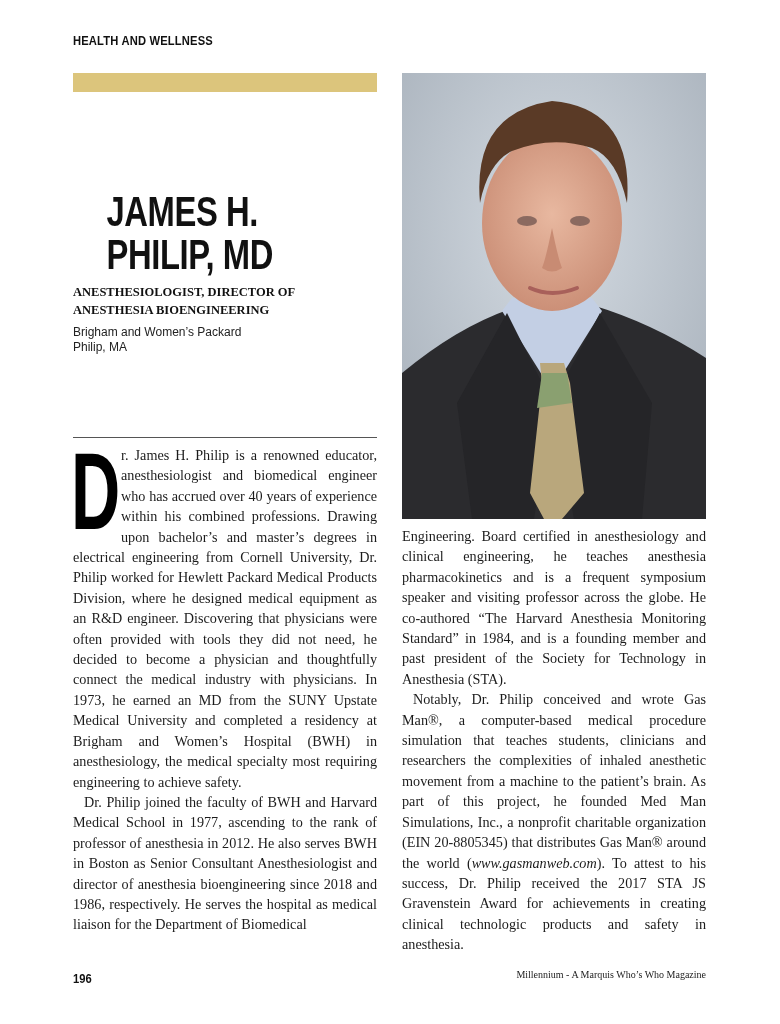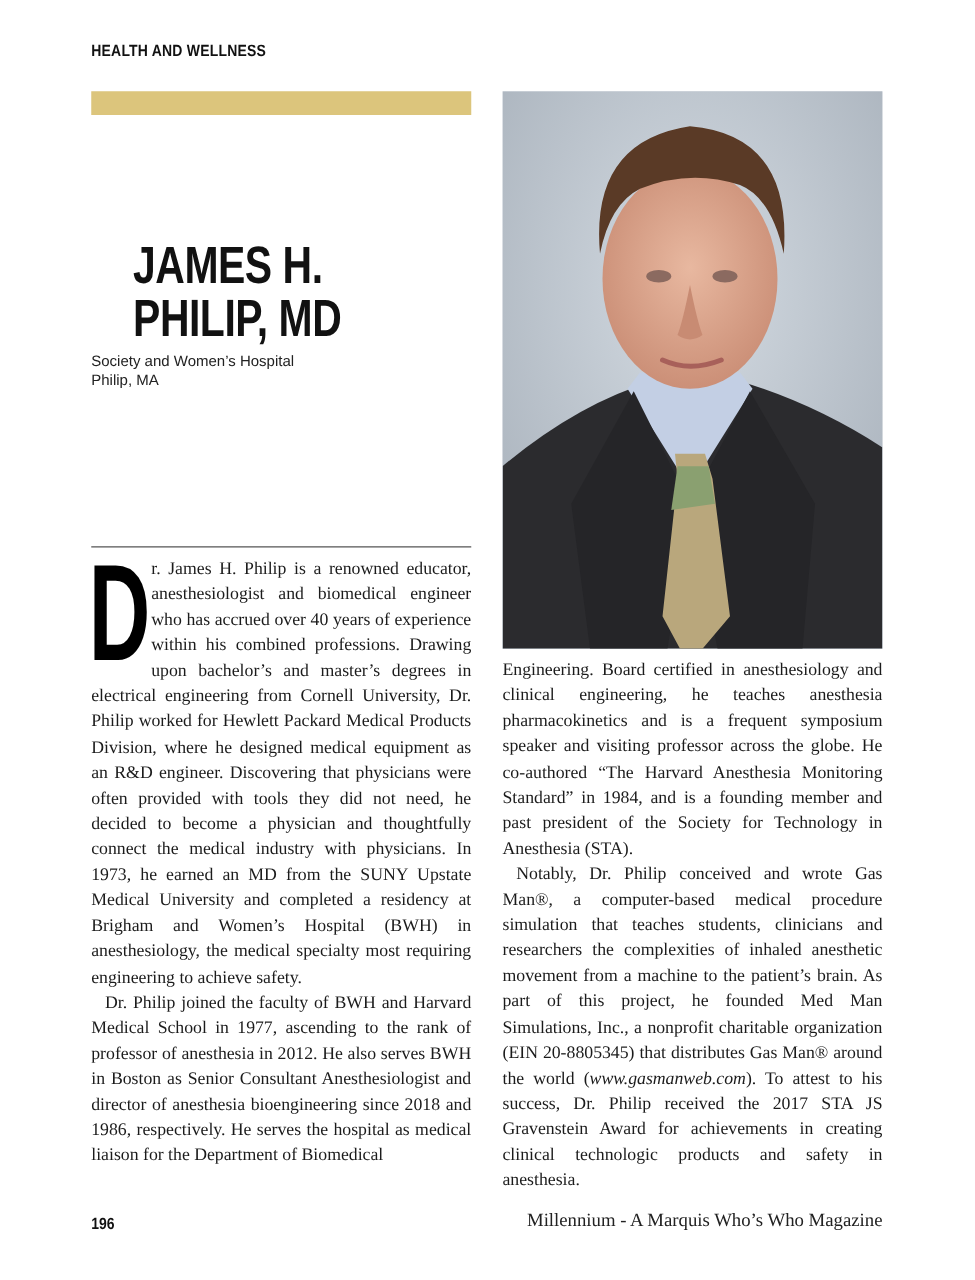--- a/index.html
+++ b/index.html
@@ -12,33 +12,34 @@
   .org { font-family:"Liberation Sans", sans-serif; font-size:12px; line-height:15px; margin-top:6px; color:#222; }
   .rule { position:absolute; left:73px; top:437px; width:304px; height:1px; background:#555; }
   .col { position:absolute; font-family:"Liberation Serif", serif; font-size:14.2px; line-height:20.4px; text-align:justify; color:#1b1b1b; }
   .col-left { left:73px; top:445px; width:304px; }
   .col-right { left:402px; top:526px; width:304px; }
   .col p { margin:0; }
   .col p.indent { text-indent:11px; }
   .dropcap { float:left; font-family:"Liberation Sans", sans-serif; font-weight:bold; font-size:110px; line-height:84px; height:94px; margin:4px 6px 0 -2px; transform:scaleX(0.62); transform-origin:left top; width:44px; color:#000; }
   .photo { position:absolute; left:402px; top:73px; width:304px; height:446px; overflow:hidden; background:linear-gradient(160deg,#c9d0d8 0%,#b7bfc9 50%,#aeb6c0 100%); }
   .footer-page { position:absolute; left:73px; top:971px; font-family:"Liberation Sans", sans-serif; font-weight:bold; font-size:13px; transform:scaleX(0.86); transform-origin:left; color:#111; }
-  .footer-mag { position:absolute; right:74px; top:969px; font-family:"Liberation Serif", serif; font-size:15px; color:#222; }
+  .footer-mag { position:absolute; right:74px; top:969px; font-family:"Liberation Serif", serif; font-size:10px; color:#222; }
   em { font-style:italic; }
 </style>
 </head>
 <body>
 
 <div class="section-label">HEALTH AND WELLNESS</div>
 <div class="gold-bar"></div>
 
 <div class="title-block">
   <div class="name">JAMES H.</div>
   <div class="name">PHILIP, MD</div>
-  <div class="org">Society and Women’s Hospital</div>
+  <div class="role">ANESTHESIOLOGIST, DIRECTOR OF ANESTHESIA BIOENGINEERING</div>
+  <div class="org">Brigham and Women’s Packard</div>
   <div class="org" style="margin-top:0">Philip, MA</div>
 </div>
 
 <div class="rule"></div>
 
 <div class="col col-left">
   <p><span class="dropcap">D</span><span>r. James H. Philip is a renowned educator, anesthesiologist and biomedical engineer who has accrued over 40 years of experience within his combined professions. Drawing upon bachelor’s and master’s degrees in electrical engineering from Cornell University, Dr. Philip worked for Hewlett Packard Medical Products Division, where he designed medical equipment as an R&amp;D engineer. Discovering that physicians were often provided with tools they did not need, he decided to become a physician and thoughtfully connect the medical industry with physicians. In 1973, he earned an MD from the SUNY Upstate Medical University and completed a residency at Brigham and Women’s Hospital (BWH) in anesthesiology, the medical specialty most requiring engineering to achieve safety.</span></p>
   <p class="indent">Dr. Philip joined the faculty of BWH and Harvard Medical School in 1977, ascending to the rank of professor of anesthesia in 2012. He also serves BWH in Boston as Senior Consultant Anesthesiologist and director of anesthesia bioengineering since 2018 and 1986, respectively. He serves the hospital as medical liaison for the Department of Biomedical</p>
 </div>
 

